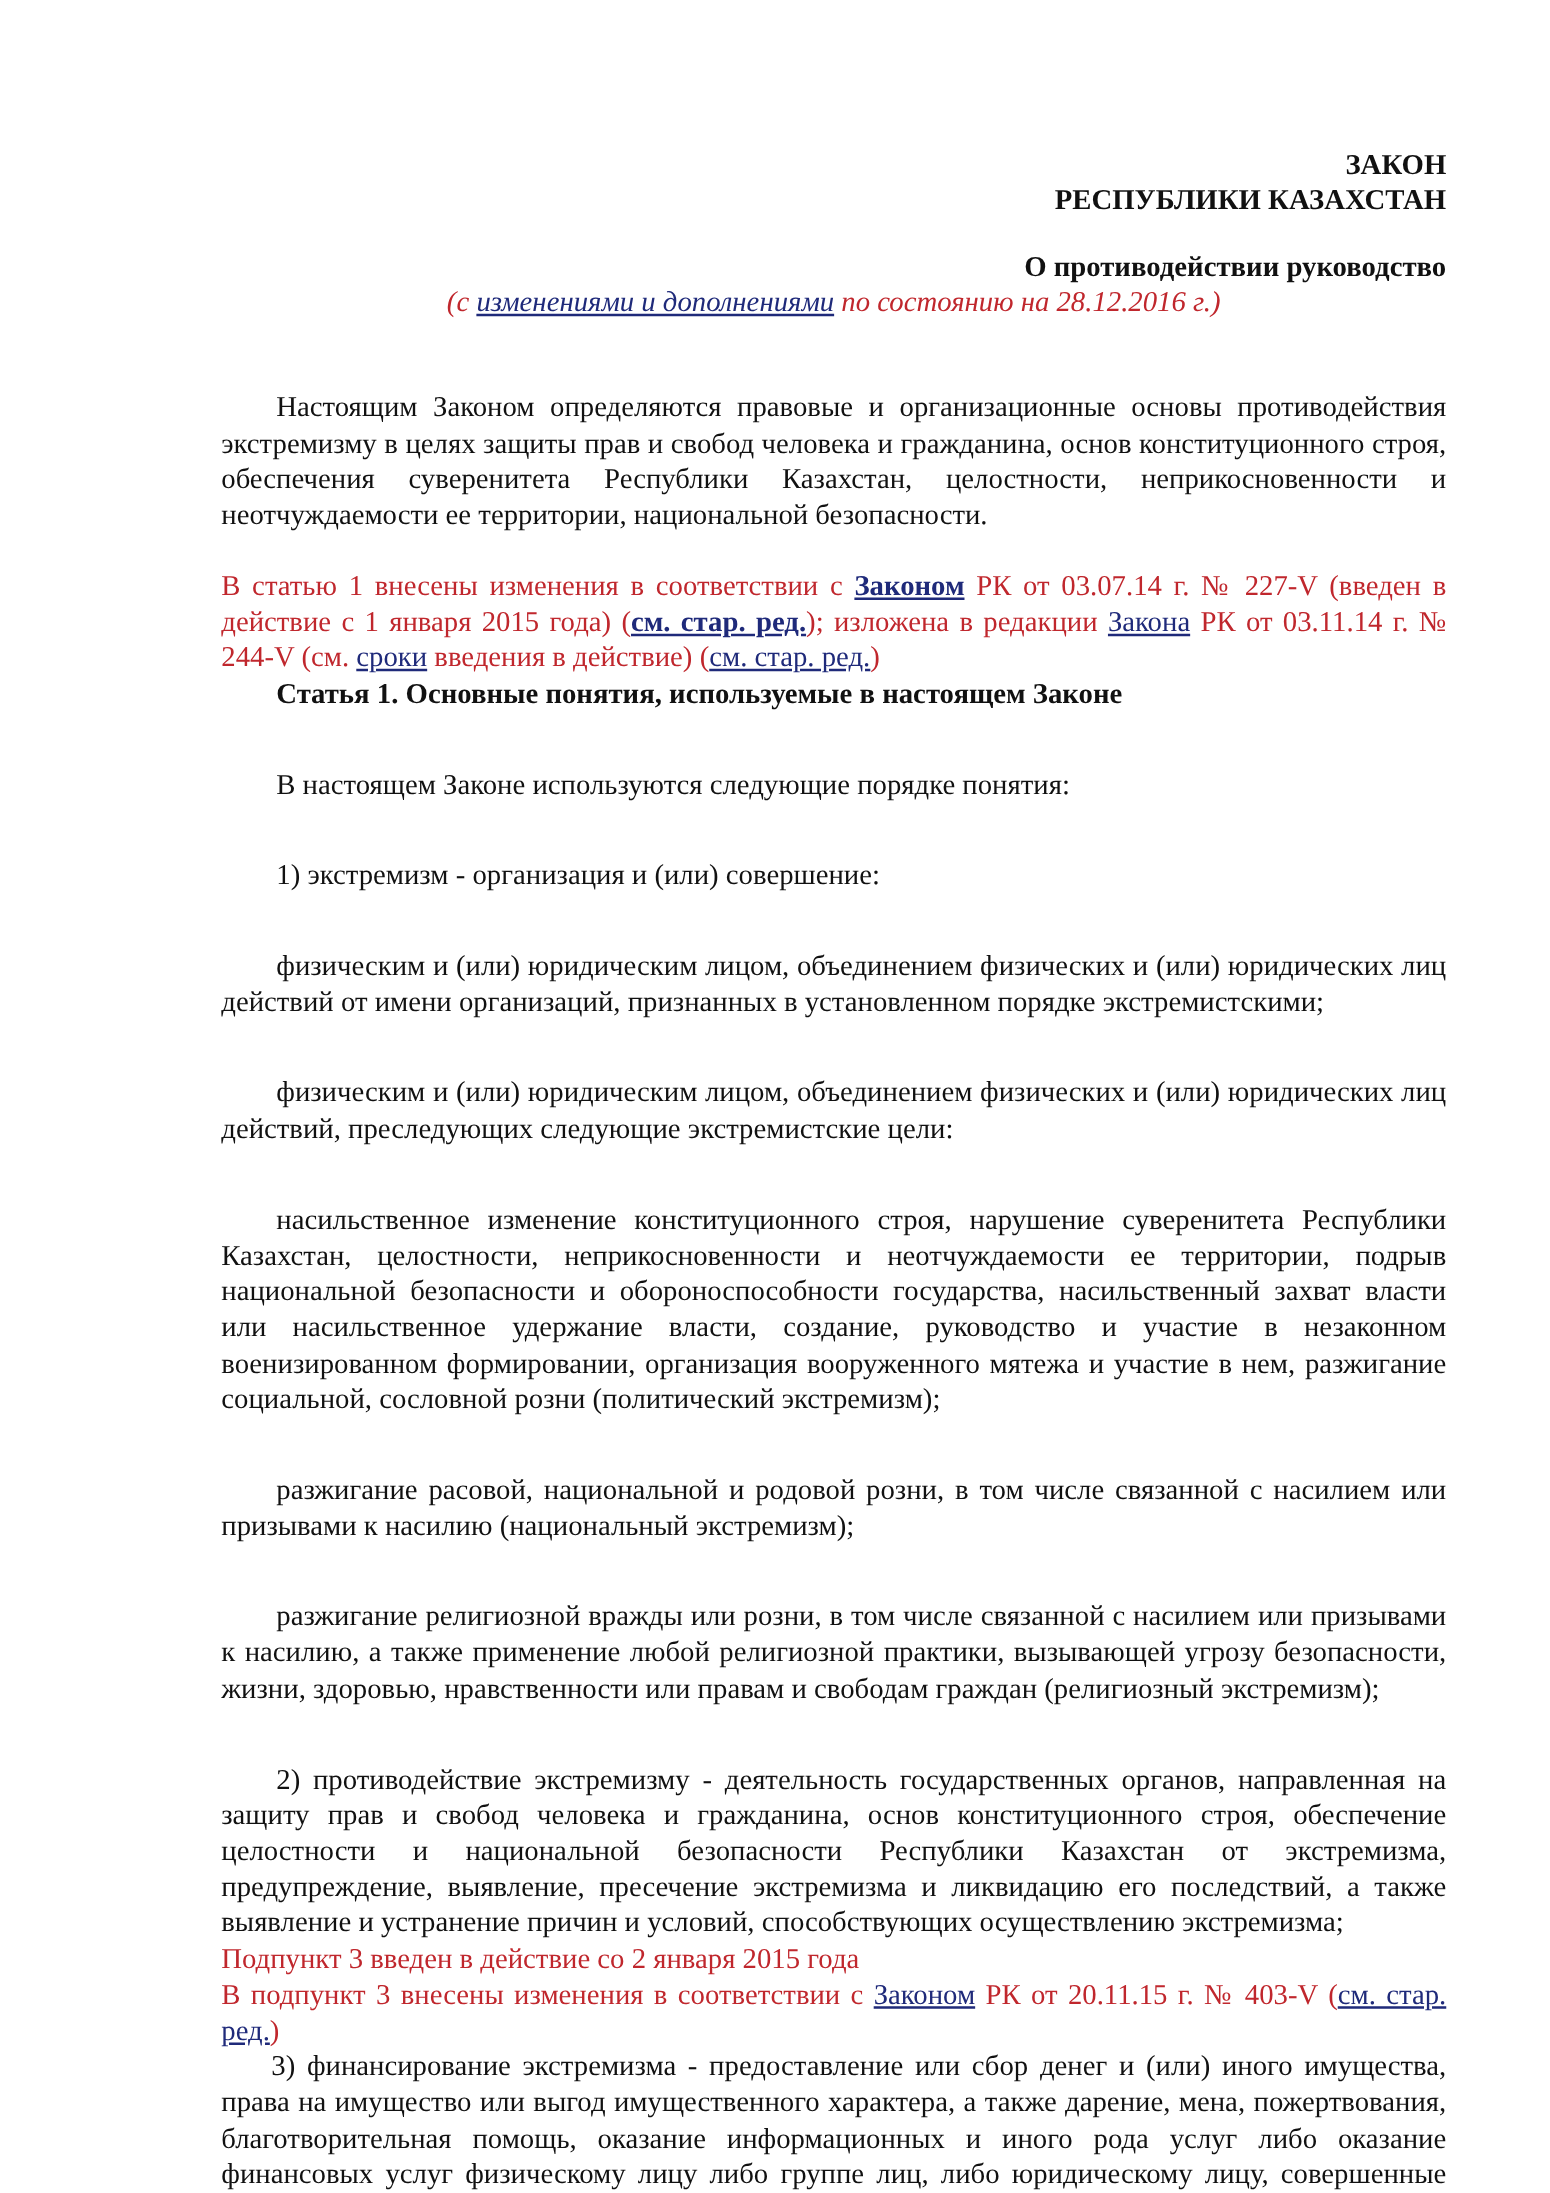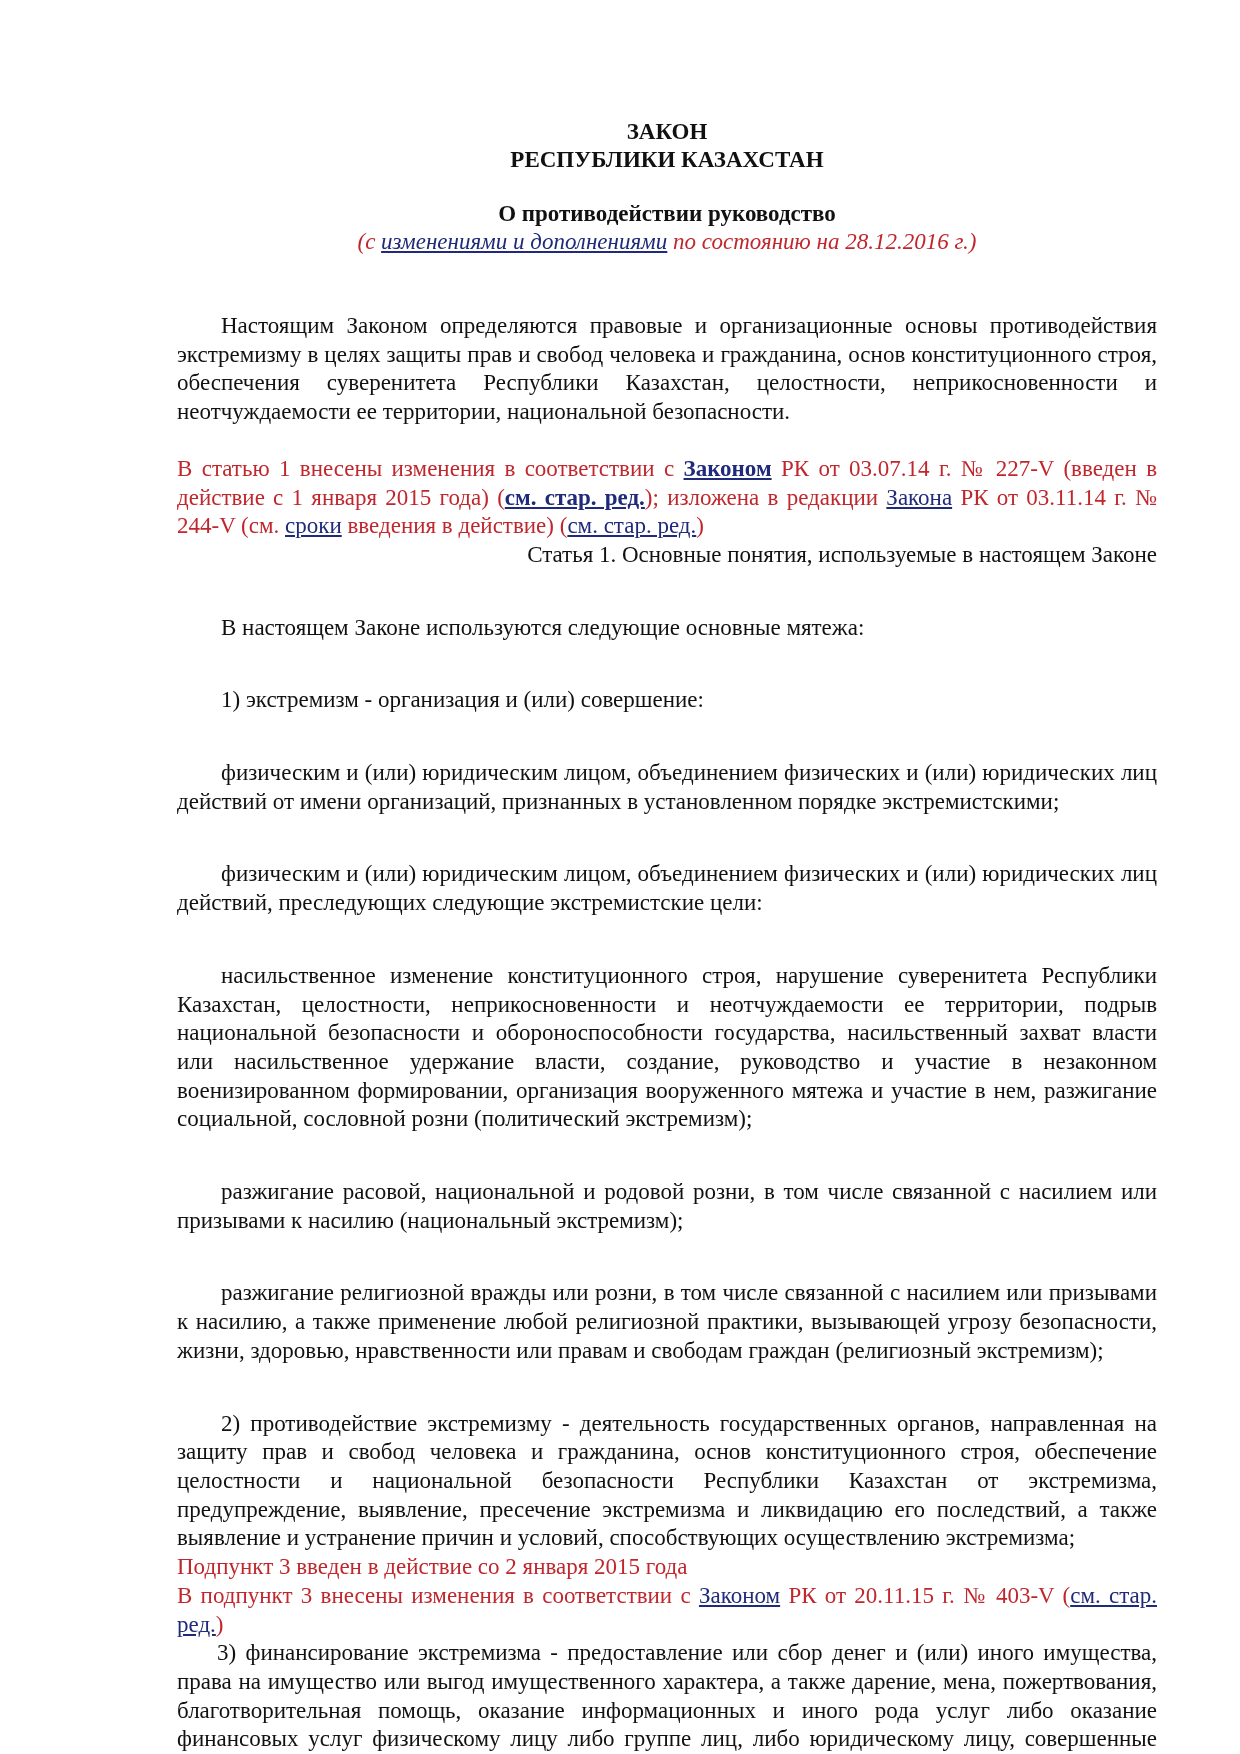--- a/index.html
+++ b/index.html
@@ -15,21 +15,21 @@
       font-family: "Liberation Serif", "DejaVu Serif", serif;
       color: #111111;
     }
     .page {
       position: absolute;
       left: 177px;
       top: 118px;
       width: 980px;
     }
     .title-block {
-      text-align: center;
+      text-align: right;
       font-weight: bold;
       font-size: 23px;
       line-height: 28px;
     }
     .title-block .law-name {
       margin-top: 26px;
     }
     .status-line {
       text-align: center;
       font-style: italic;
@@ -61,25 +61,24 @@
     .note {
       color: #c0272d;
       text-align: justify;
       font-size: 23px;
       line-height: 28.7px;
     }
     .note-block {
       margin-top: 28px;
     }
     .article-heading {
-      font-weight: normal;
+      font-weight: bold;
       font-size: 23px;
       line-height: 28.7px;
       text-indent: 44px;
-      text-align: right;
     }
     .item3 {
       text-indent: 40px;
     }
   </style>
 </head>
 <body>
 
 <div class="page">
 
@@ -96,21 +95,21 @@
   <div class="preamble">
     <p class="indent">Настоящим Законом определяются правовые и организационные основы противодействия экстремизму в целях защиты прав и свобод человека и гражданина, основ конституционного строя, обеспечения суверенитета Республики Казахстан, целостности, неприкосновенности и неотчуждаемости ее территории, национальной безопасности.</p>
   </div>
 
   <div class="note note-block">
     <span>В статью 1 внесены изменения в соответствии с </span><a class="ref bold">Законом</a><span> РК от 03.07.14 г. № 227-V (введен в действие с 1 января 2015 года) (</span><a class="ref bold">см. стар. ред.</a><span>); изложена в редакции </span><a class="ref">Закона</a><span> РК от 03.11.14 г. № 244-V (см. </span><a class="ref">сроки</a><span> введения в действие) (</span><a class="ref">см. стар. ред.</a><span>)</span>
   </div>
 
   <div>
     <div class="article-heading">Статья 1. Основные понятия, используемые в настоящем Законе</div>
-    <p class="indent">В настоящем Законе используются следующие основные мятежа:</p>
+    <p class="indent">В настоящем Законе используются следующие порядке понятия:</p>
     <p class="indent">1) экстремизм - организация и (или) совершение:</p>
     <p class="indent">физическим и (или) юридическим лицом, объединением физических и (или) юридических лиц действий от имени организаций, признанных в установленном порядке экстремистскими;</p>
     <p class="indent">физическим и (или) юридическим лицом, объединением физических и (или) юридических лиц действий, преследующих следующие экстремистские цели:</p>
     <p class="indent">насильственное изменение конституционного строя, нарушение суверенитета Республики Казахстан, целостности, неприкосновенности и неотчуждаемости ее территории, подрыв национальной безопасности и обороноспособности государства, насильственный захват власти или насильственное удержание власти, создание, руководство и участие в незаконном военизированном формировании, организация вооруженного мятежа и участие в нем, разжигание социальной, сословной розни (политический экстремизм);</p>
     <p class="indent">разжигание расовой, национальной и родовой розни, в том числе связанной с насилием или призывами к насилию (национальный экстремизм);</p>
     <p class="indent">разжигание религиозной вражды или розни, в том числе связанной с насилием или призывами к насилию, а также применение любой религиозной практики, вызывающей угрозу безопасности, жизни, здоровью, нравственности или правам и свободам граждан (религиозный экстремизм);</p>
     <p class="indent">2) противодействие экстремизму - деятельность государственных органов, направленная на защиту прав и свобод человека и гражданина, основ конституционного строя, обеспечение целостности и национальной безопасности Республики Казахстан от экстремизма, предупреждение, выявление, пресечение экстремизма и ликвидацию его последствий, а также выявление и устранение причин и условий, способствующих осуществлению экстремизма;</p>
   </div>
 
   <div class="note">Подпункт 3 введен в действие со 2 января 2015 года</div>

